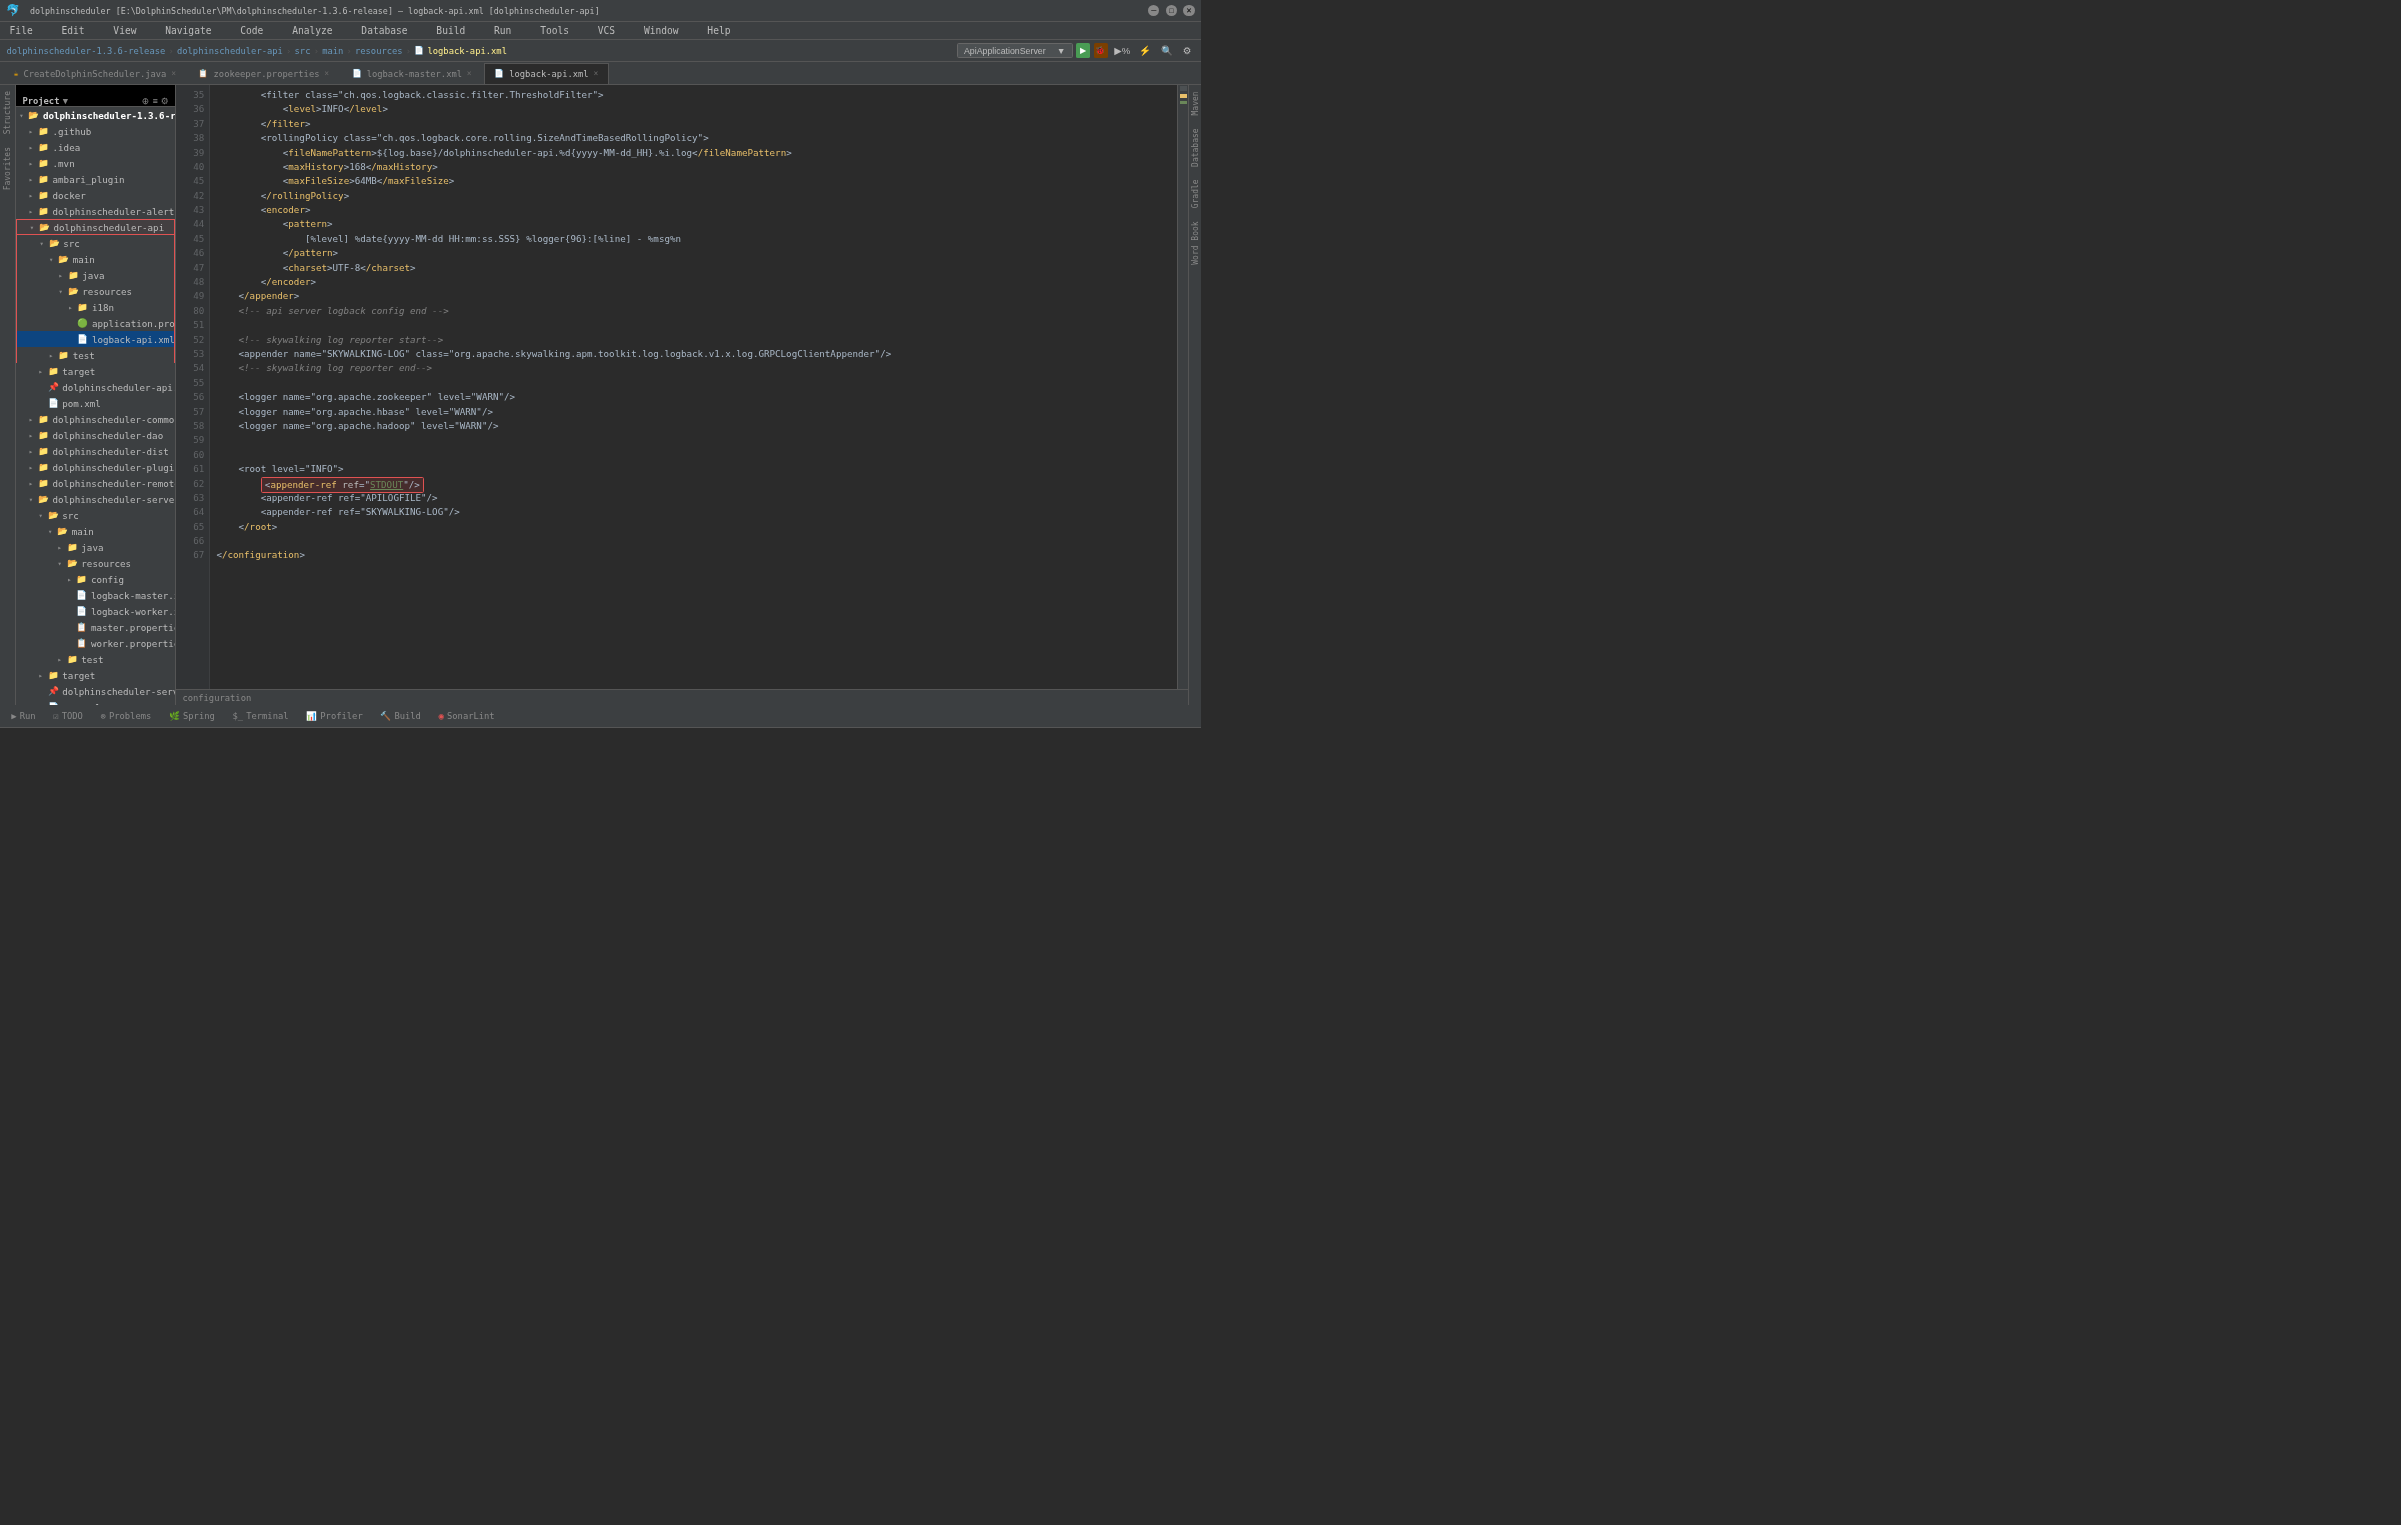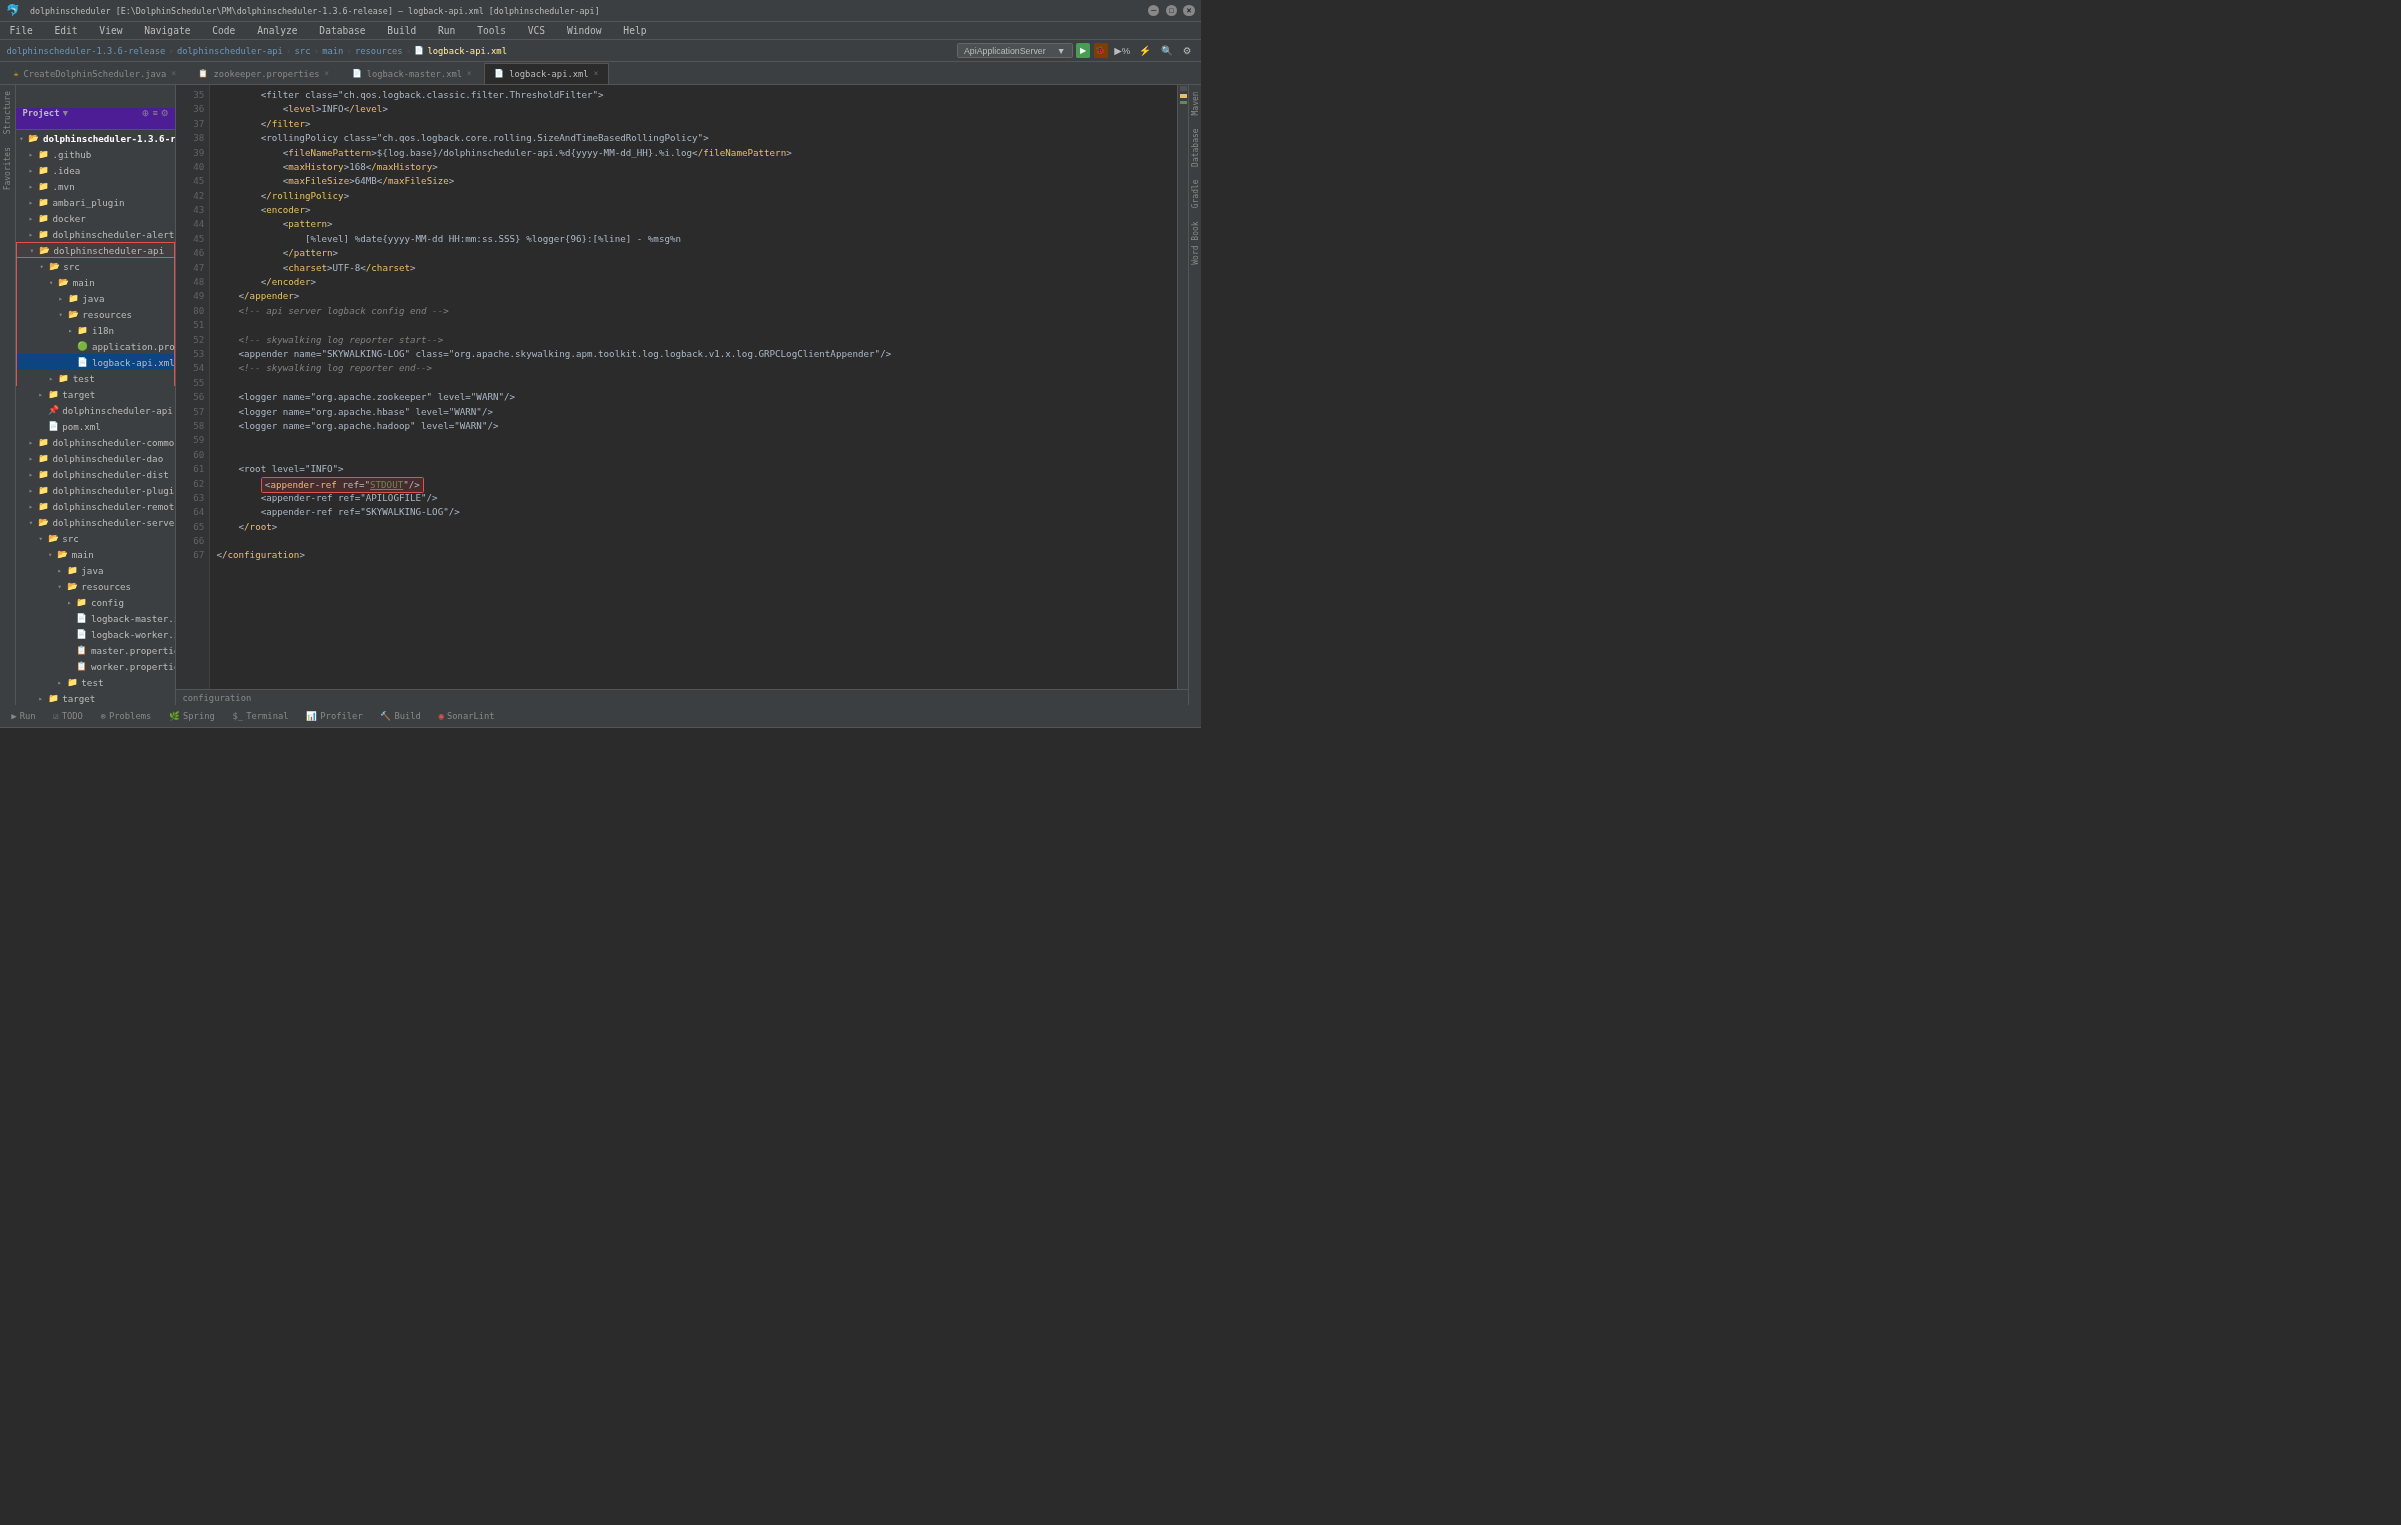--- a/index.html
+++ b/index.html
@@ -38,21 +38,21 @@
     
     #menu-bar {
       background: #3c3f41;
       height: 17.6px;
       display: flex;
       align-items: center;
       padding: 0 3.2px;
       font-size: 9.6px;
       color: #bbbbbb;
       border-bottom: 0.8px solid #555;
-      gap: 9px;
+      gap: 16px;
     }
     .menu-item {
       padding: 1.6px 6.4px;
       cursor: pointer;
       border-radius: 1.6px;
     }
 
     
     #toolbar {
       background: #3c3f41;
@@ -129,29 +129,28 @@
       width: 160px;
       background: #3c3f41;
       border-right: 0.8px solid #555;
       display: flex;
       flex-direction: column;
       overflow: hidden;
     }
     #sidebar-header {
       height: 22.4px;
       display: flex;
-      align-items: flex-start;
+      align-items: flex-end;
       padding: 0 6.4px;
       font-size: 8.8px;
       font-weight: bold;
       color: #bbbbbb;
-      background: #4c1d95;
+      background: #000000;
       border-bottom: 0.8px solid #555;
       gap: 3.2px;
-      margin-top: 23px;
     }
     .sidebar-header-icons { margin-left: auto; display: flex; gap: 3.2px; }
     .sidebar-icon-btn { background: none; border: none; color: #888; cursor: pointer; font-size: 8.8px; }
 
     #project-tree {
       flex: 1;
       overflow-y: auto;
       font-size: 9.2px;
     }
     #project-tree::-webkit-scrollbar { width: 4.8px; }

